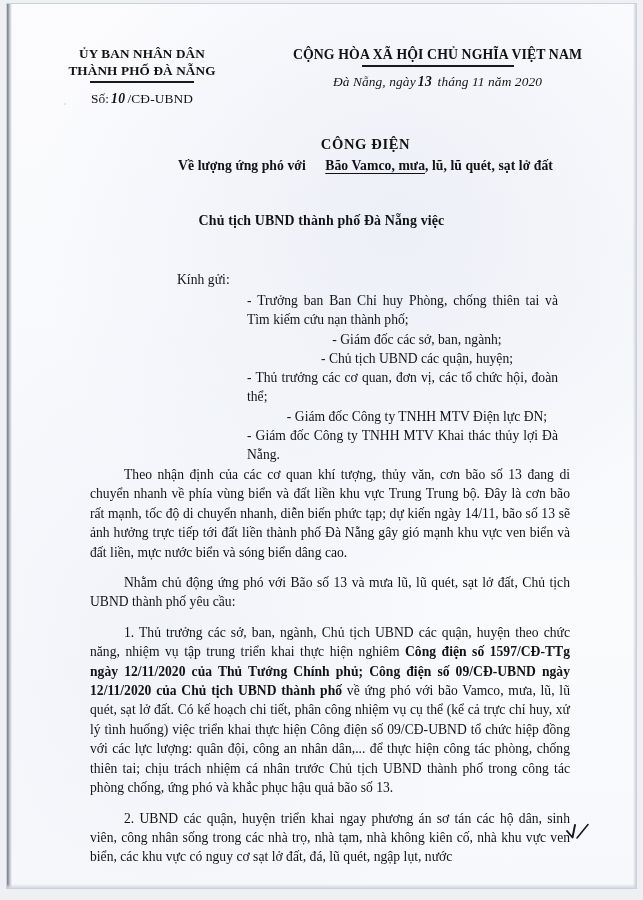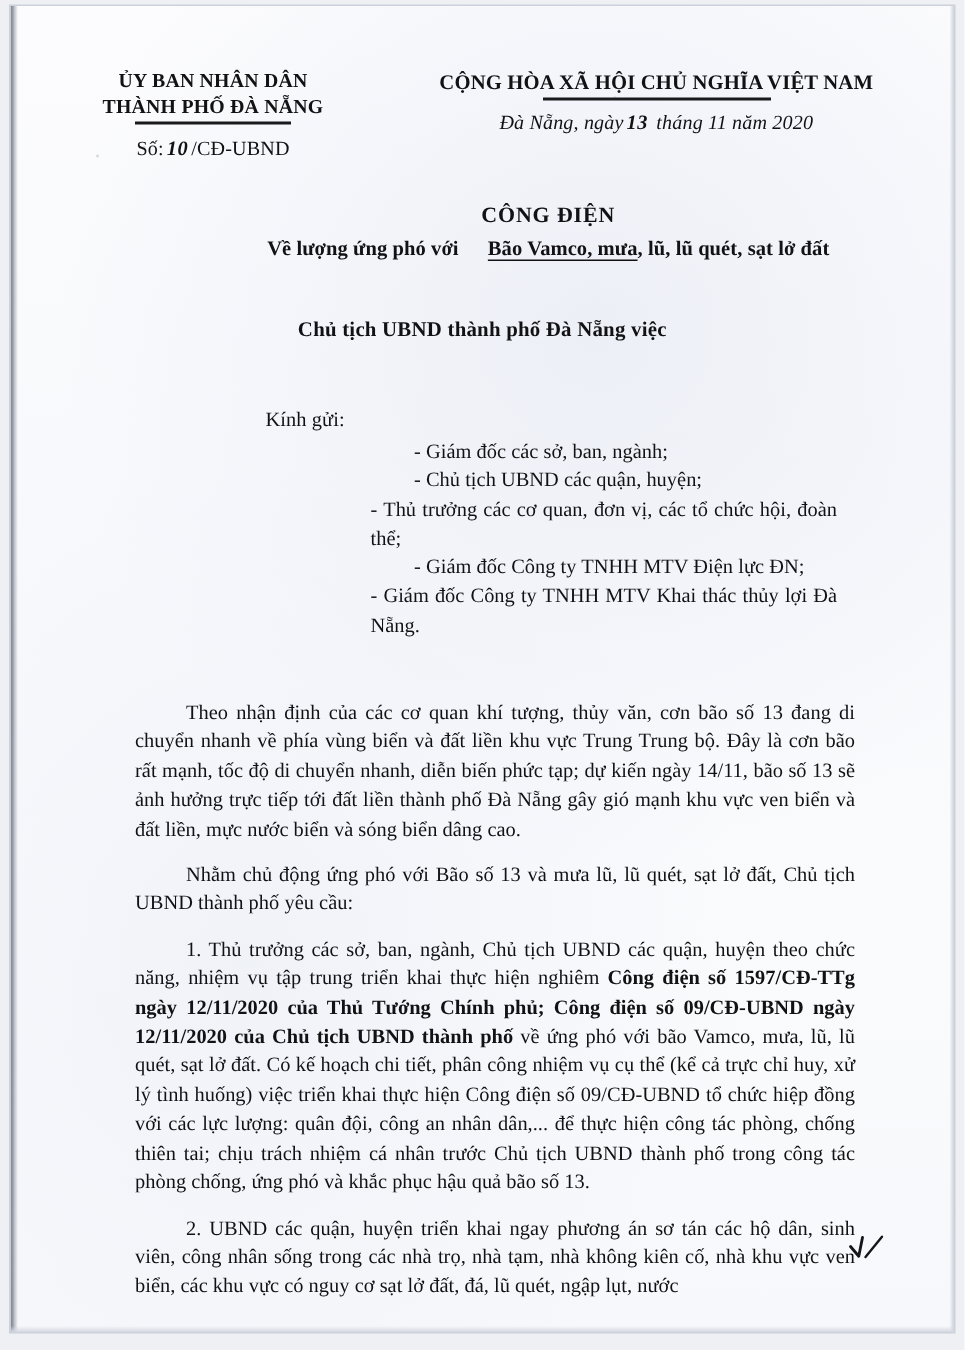--- a/index.html
+++ b/index.html
@@ -202,21 +202,21 @@
     width: 311px;
     font-size: 13.6px;
     line-height: 19.3px;
     letter-spacing: .02px;
   }
   .recipients li {
     list-style: none;
     text-align: justify;
     text-justify: inter-word;
   }
-  .recipients li.no-just { text-align: left; margin-left: 29px; }
+  .recipients li.no-just { text-align: center; margin-left: 29px; }
   .recipients ul { margin: 0; padding: 0; }
 
   
   .body {
     position: absolute;
     left: 83px;
     top: 461px;
     width: 480px;
     font-size: 13.6px;
     line-height: 19.4px;
@@ -276,20 +276,21 @@
         <div class="doc-title">CÔNG ĐIỆN</div>
         <div class="doc-subtitle"><span>Về lượng ứng phó với </span><span class="subtitle-underline">Bão Vamco, mưa</span><span>, lũ, lũ quét, sạt lở đất</span></div>
       </div>
 
       <div class="issuer">Chủ tịch UBND thành phố Đà Nẵng việc</div>
 
       <div class="kinh-gui">Kính gửi:</div>
 
       <div class="recipients">
         <ul>
+          <li>- Trưởng ban Ban Chỉ huy Phòng, chống thiên tai và Tìm kiếm cứu nạn thành phố;</li>
           <li class="no-just">- Giám đốc các sở, ban, ngành;</li>
           <li class="no-just">- Chủ tịch UBND các quận, huyện;</li>
           <li>- Thủ trưởng các cơ quan, đơn vị, các tổ chức hội, đoàn thể;</li>
           <li class="no-just">- Giám đốc Công ty TNHH MTV Điện lực ĐN;</li>
           <li>- Giám đốc Công ty TNHH MTV Khai thác thủy lợi Đà Nẵng.</li>
         </ul>
       </div>
 
       <div class="body">
         <p>Theo nhận định của các cơ quan khí tượng, thủy văn, cơn bão số 13 đang di chuyển nhanh về phía vùng biển và đất liền khu vực Trung Trung bộ. Đây là cơn bão rất mạnh, tốc độ di chuyển nhanh, diễn biến phức tạp; dự kiến ngày 14/11, bão số 13 sẽ ảnh hưởng trực tiếp tới đất liền thành phố Đà Nẵng gây gió mạnh khu vực ven biển và đất liền, mực nước biển và sóng biển dâng cao.</p>

